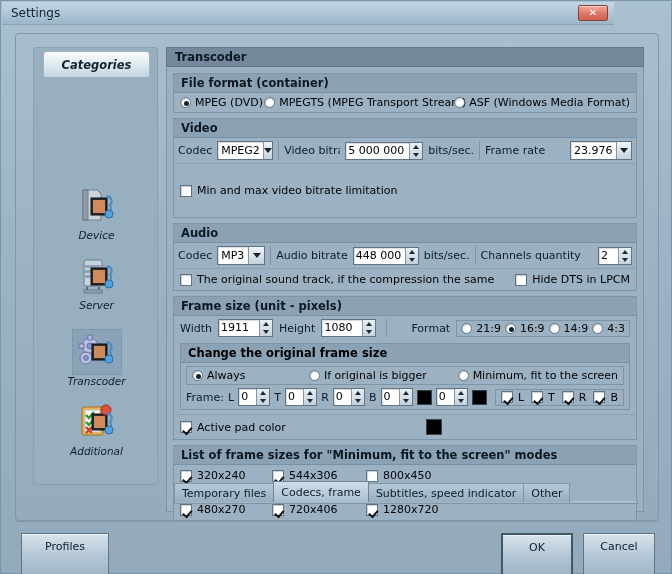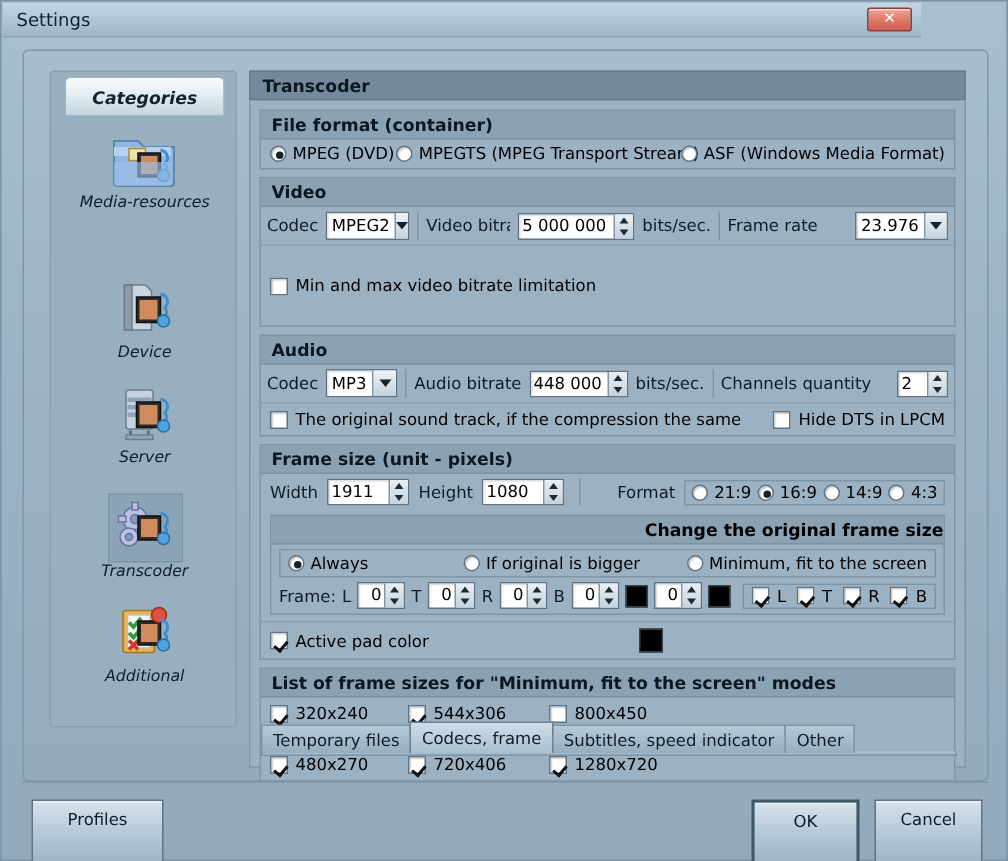--- a/index.html
+++ b/index.html
@@ -134,21 +134,21 @@
     width:16px; height:100%; border-left:1px solid #8295a4;
     background:linear-gradient(180deg,#eef3f7,#c4d2dc);
     display:flex; align-items:center; justify-content:center;
   }
   .combo .cbtn i {
     width:0;height:0;border-left:4px solid transparent;border-right:4px solid transparent;
     border-top:5px solid #17242e;
   }
   .swatch { width:15px; height:15px; background:#000; border:1px solid #35454f; flex:0 0 auto; }
   .vsep { width:1px; align-self:stretch; background:#7e95a7; }
-  .subgroup { border:1px solid #7e95a7; margin:3px 6px 4px 6px; background:#9cb2c3;text-align:right; }
+  .subgroup { border:1px solid #7e95a7; margin:3px 6px 4px 6px; background:#9cb2c3; }
   .subhead { font-weight:bold; font-size:11.5px; padding:2px 0 2px 7px; background:#8ba2b4; border-bottom:1px solid #7b91a3; }
   .inner-box { border:1px solid #7e95a7; padding:2px 5px; display:flex; align-items:center; gap:8px; }
   
   #tabs { position:absolute; left:7px; bottom:6px; width:464px; height:24px; }
   #tabstrip { position:absolute; left:0; top:0; display:flex; align-items:flex-end; height:21px; }
   .tab {
     height:19px; padding:0 7px; line-height:19px; font-size:11px;
     background:linear-gradient(180deg,#b6c9d7,#97aec0);
     border:1px solid #7f96a8; border-bottom:none; margin-right:-1px;
     color:#0d1c27;
@@ -179,35 +179,20 @@
   <div id="titlebar">
     <div id="title-text">Settings</div>
     <div id="close-btn">✕</div>
   </div>
 
   <div id="client">
 
     <div id="sidebar">
       <div id="cat-tab">Categories</div>
 
-      <div class="side-item" style="top:36px;">
-        <div class="side-ico">
-          <svg width="48" height="44" viewBox="0 0 48 44">
-            <path d="M3 10h16l4 4h20v24a2 2 0 0 1-2 2H5a2 2 0 0 1-2-2z" fill="#8fb5e0" stroke="#4b79ad"></path>
-            <path d="M3 14h38v6H3z" fill="#b5d2ee" stroke="none"></path>
-            <rect x="13" y="15" width="11" height="8" fill="#f0e2a6" stroke="#b08a3e"></rect>
-            <rect x="19" y="18" width="15" height="16" fill="#2a2a2a" stroke="#111"></rect>
-            <rect x="21" y="20" width="11" height="12" fill="#cf8b5c"></rect>
-            <path d="M34 16c5 1 6 6 3 9 2 3 1 6-2 7" fill="none" stroke="#3f8fd0" stroke-width="2"></path>
-            <circle cx="36" cy="33" r="4" fill="#4fa3e3" stroke="#2a6f9f"></circle>
-            <path d="M3 24h38v14a2 2 0 0 1-2 2H5a2 2 0 0 1-2-2z" fill="#9cc0e8" opacity=".65"></path>
-          </svg>
-        </div>
-        <div class="side-label">Media-resources</div>
-      </div>
 
       <div class="side-item" style="top:136px;">
         <div class="side-ico">
           <svg width="48" height="44" viewBox="0 0 48 44">
             <path d="M10 6h14l4 4v26H10z" fill="#c9d4df" stroke="#6d7c8a"></path>
             <path d="M10 6h5v30h-5z" fill="#8e9ba8" stroke="#6d7c8a"></path>
             <rect x="18" y="14" width="16" height="17" fill="#2a2a2a" stroke="#111"></rect>
             <rect x="20" y="16" width="12" height="13" fill="#cf8b5c"></rect>
             <path d="M34 12c5 1 6 6 3 9 2 3 1 6-2 7" fill="none" stroke="#3f8fd0" stroke-width="2"></path>
             <circle cx="36" cy="30" r="4" fill="#4fa3e3" stroke="#2a6f9f"></circle>

